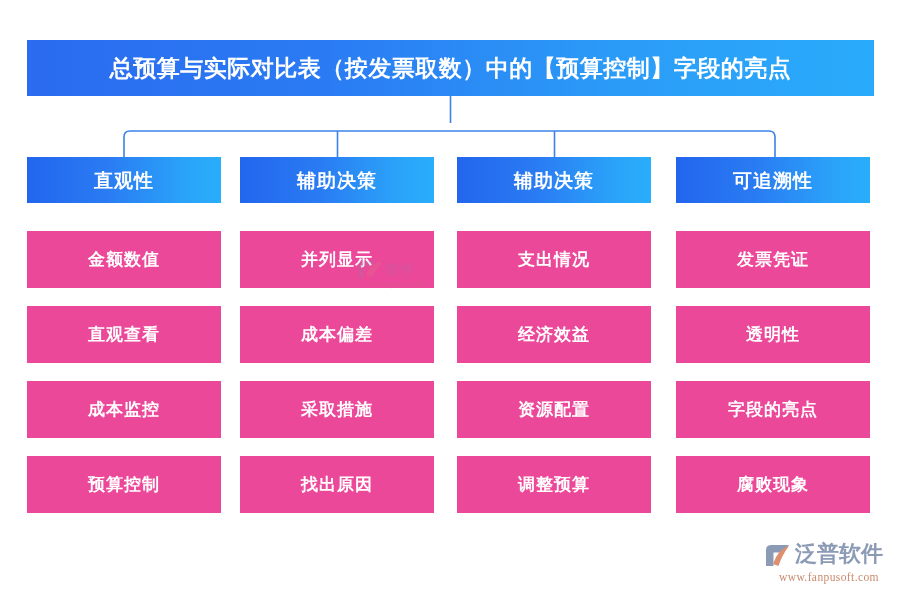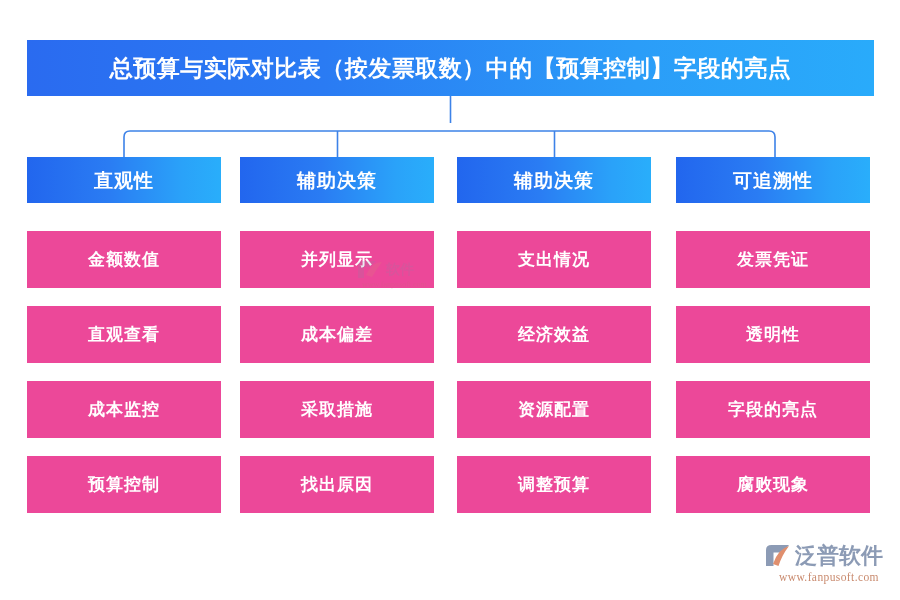--- a/index.html
+++ b/index.html
@@ -123,20 +123,21 @@
     width: 128px;
     height: 48px;
     display: flex;
     flex-direction: column;
     align-items: flex-start;
   }
   .brand-row {
     display: flex;
     align-items: center;
     height: 30px;
+    font-family: Liberation Mono, monospace;
   }
   .brand-mark {
     width: 30px;
     height: 28px;
     margin-right: 3px;
     flex: 0 0 auto;
   }
   .brand-name {
     color: #8c9bb5;
     font-size: 22px;

